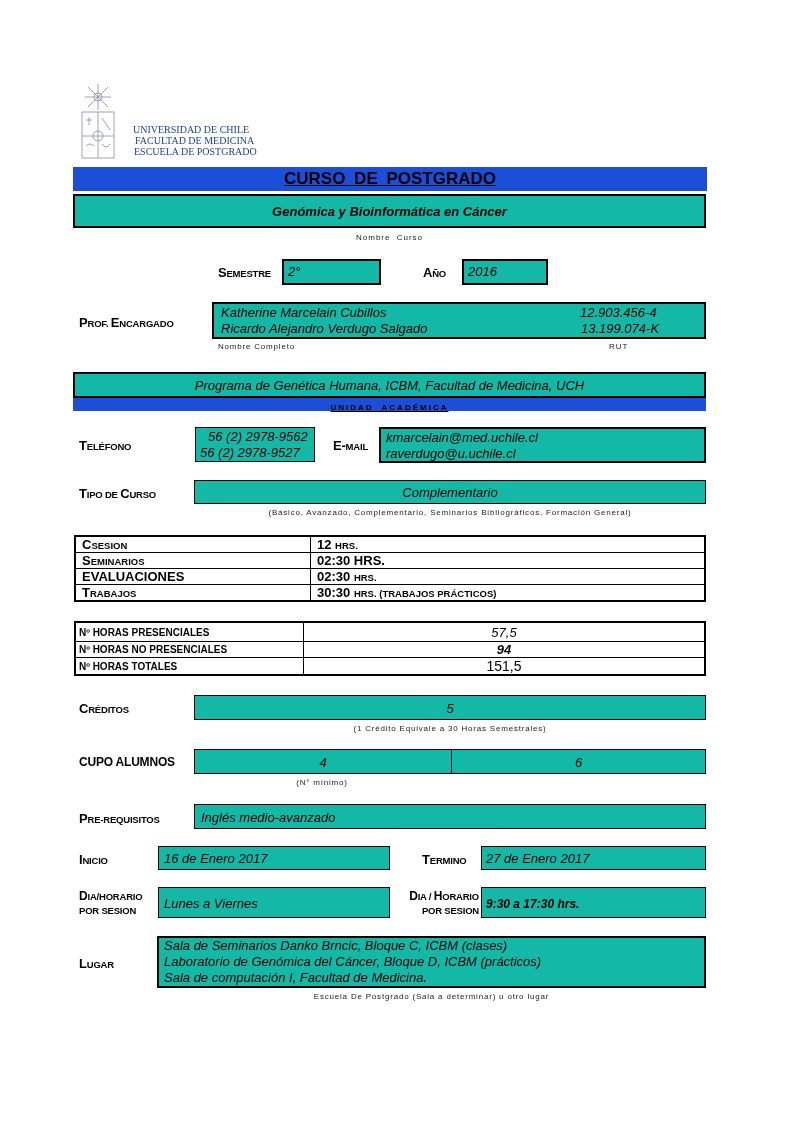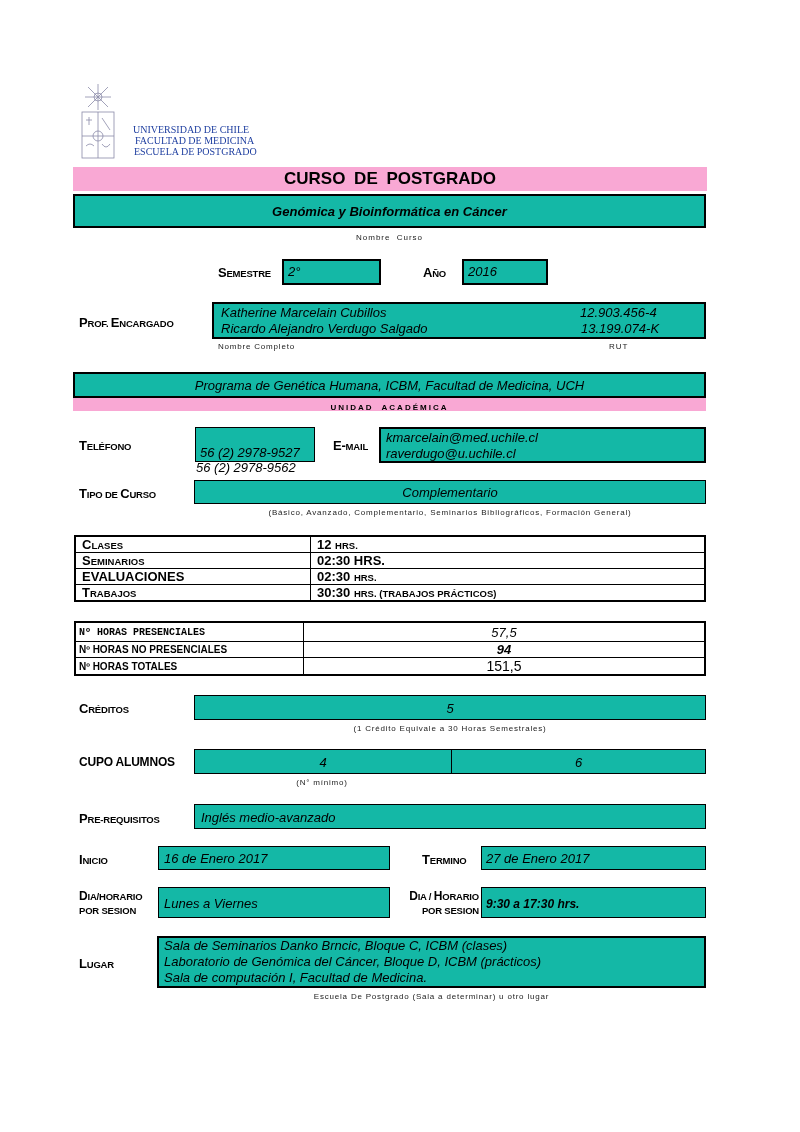--- a/index.html
+++ b/index.html
@@ -6,21 +6,21 @@
   body { width: 800px; height: 1132px; position: relative; overflow: hidden;
          font-family: "Liberation Sans", sans-serif; color: #000; }
   .abs { position: absolute; }
   .box { position: absolute; border: 2px solid #000; box-sizing: border-box; background: #14b8a6; }
   .thin { border-width: 1px; }
   .it { font-style: italic; font-size: 13px; }
   .lbl { font-weight: bold; font-size: 12px; letter-spacing: -0.2px; }
   .sc-big { font-size: 13px; }
   .sc-small { font-size: 9.5px; }
   .note { font-size: 8px; letter-spacing: 1px; color: #222; text-align: center; }
-  .gray { background: #f9a8d4; }
+  .gray { background: #1d4ed8; text-decoration: underline; }
   .center { text-align: center; }
 
   
   .logo-text { color: #1f3fa0; font-family: "Liberation Serif", serif; font-size: 10px; line-height: 11px; }
 
   table.grid { border-collapse: collapse; position: absolute; }
   table.grid td { border: 1px solid #000; padding: 0 6px; height: 15px; font-size: 12px; font-weight: bold; }
   table.grid.outer { border: 2px solid #000; }
 </style>
 </head>
@@ -88,21 +88,21 @@
   <span class="it">Programa de Genética Humana, ICBM, Facultad de Medicina, UCH</span>
 </div>
 <div class="abs gray center" style="left:73px; top:398px; width:633px; height:13px; line-height:13px;">
   <span style="font-size:8px; font-weight:bold; letter-spacing:2px; word-spacing:4px;">UNIDAD ACADÉMICA</span>
 </div>
 
 <div class="abs lbl" style="left:79px; top:438px;">
   <span class="sc-big">T</span><span class="sc-small">ELÉFONO</span>
 </div>
 <div class="box thin" style="left:195px; top:427px; width:120px; height:35px;">
-  <div class="abs it" style="left:0; top:1px;margin-top:31px;">56 (2) 2978-9562</div>
+  <div class="abs it" style="left:12px; top:1px;">56 (2) 2978-9562</div>
   <div class="abs it" style="left:4px; top:17px;">56 (2) 2978-9527</div>
 </div>
 <div class="abs lbl" style="left:333px; top:438px;">
   <span class="sc-big">E-</span><span class="sc-small">MAIL</span>
 </div>
 <div class="box" style="left:379px; top:427px; width:327px; height:36px;">
   <div class="abs it" style="left:5px; top:1px;">kmarcelain@med.uchile.cl</div>
   <div class="abs it" style="left:5px; top:17px;">raverdugo@u.uchile.cl</div>
 </div>
 
@@ -110,42 +110,42 @@
   <span class="sc-big">T</span><span class="sc-small">IPO DE </span><span class="sc-big">C</span><span class="sc-small">URSO</span>
 </div>
 <div class="box thin center" style="left:194px; top:480px; width:512px; height:24px; line-height:22px;">
   <span class="it">Complementario</span>
 </div>
 <div class="abs note" style="left:194px; top:508px; width:512px; letter-spacing:0.8px;">(Básico, Avanzado, Complementario, Seminarios Bibliográficos, Formación General)</div>
 
 <table class="grid outer" style="left:74px; top:535px; width:632px;">
   <tbody>
       <tr>
-    <td style="width:222px;"><span class="sc-big">C</span><span class="sc-small">LASES</span></td>
+    <td style="width:222px;"><span class="sc-big">C</span><span class="sc-small">SESION</span></td>
     <td><span class="sc-big">12 </span><span class="sc-small">HRS.</span></td>
   </tr>
   <tr>
     <td><span class="sc-big">S</span><span class="sc-small">EMINARIOS</span></td>
     <td><span class="sc-big">02:30 HRS.</span></td>
   </tr>
   <tr>
     <td><span class="sc-big" style="font-size:13px;">EVALUACIONES</span></td>
     <td><span class="sc-big">02:30 </span><span class="sc-small">HRS.</span></td>
   </tr>
   <tr>
     <td><span class="sc-big">T</span><span class="sc-small">RABAJOS</span></td>
     <td><span class="sc-big">30:30 </span><span class="sc-small">HRS. (T</span><span class="sc-small">RABAJOS PRÁCTICOS)</span></td>
   </tr>
 </tbody>
   </table>
 
 <table class="grid outer" style="left:74px; top:621px; width:632px;">
   <tbody>
       <tr>
-    <td style="width:218px; font-size:10px; height:18px; padding-left:3px;font-family:Liberation Mono, monospace;">Nº HORAS PRESENCIALES</td>
+    <td style="width:218px; font-size:10px; height:18px; padding-left:3px;">Nº HORAS PRESENCIALES</td>
     <td class="center" style="font-weight:normal; font-style:italic; font-size:13px;">57,5</td>
   </tr>
   <tr>
     <td style="font-size:10px; padding-left:3px;">Nº HORAS NO PRESENCIALES</td>
     <td class="center" style="font-weight:bold; font-style:italic; font-size:13px;">94</td>
   </tr>
   <tr>
     <td style="font-size:10px; padding-left:3px;">Nº HORAS TOTALES</td>
     <td class="center" style="font-weight:normal; font-size:14px;">151,5</td>
   </tr>

